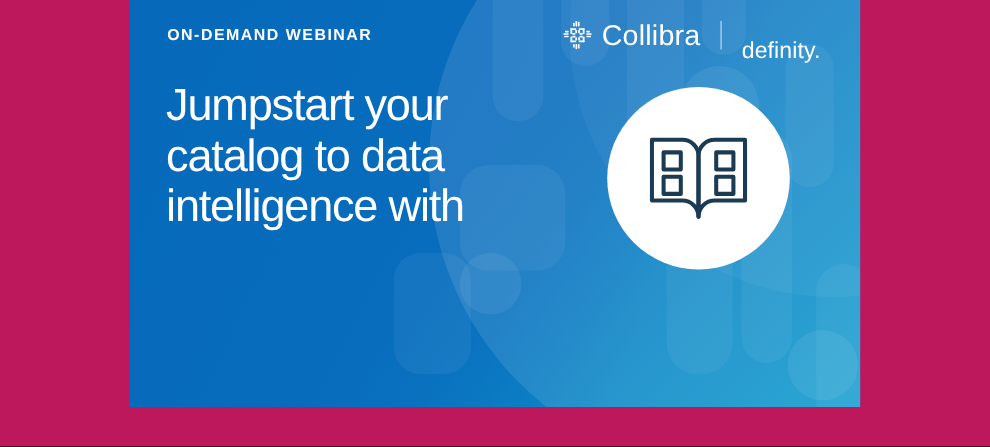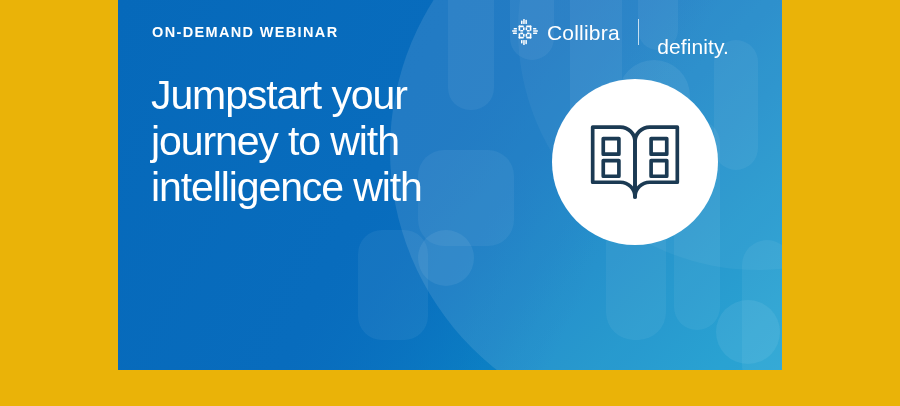--- a/index.html
+++ b/index.html
@@ -2,21 +2,21 @@
 <html><head>
 <meta charset="utf-8">
 <style>
   * { margin:0; padding:0; box-sizing:border-box; }
   html,body{
     width:900px; height:406px;
     background:#000;
     font-family:"Liberation Sans", sans-serif;
     overflow:hidden;
   }
-  #stage{ position:relative; width:900px; height:406px; background:#eab308; }
+  #stage{ position:relative; width:900px; height:406px; background:#be185d; }
 
   
   #banner{
     position:absolute;
     left:118px; top:0px;
     width:664px; height:370px;
     overflow:hidden;
     background:
       linear-gradient(135deg,
         #0b6cbc 0%,
@@ -89,21 +89,21 @@
 
   
   #logos{
     position:absolute;
     left:394px; top:17px;
     display:flex; align-items:center; gap:0px;
     height:30px;
   }
   #collibra-mark{ width:26px; height:26px; flex:0 0 26px; display:block; }
   #collibra-word{
-    color:#fff; font-size:21px; font-weight:400;
+    color:#fff; font-size:26px; font-weight:400;
     letter-spacing:.2px; margin-left:9px; line-height:1;
   }
   #logo-divider{
     width:1.5px; height:26px;
     background:rgba(255,255,255,.72);
     margin:0 18px;
     flex:0 0 1.5px;
   }
   #definity-word{
     color:#fff; font-size:21px; font-weight:400;
@@ -194,21 +194,21 @@
         <rect x="14.8" y="11.0" width="3.0" height="1.6" rx=".6"></rect>
         <rect x="14.8" y="13.6" width="3.0" height="1.6" rx=".6"></rect>
       </svg>
       <span id="collibra-word">Collibra</span>
       <span id="logo-divider"></span>
       <span id="definity-word">definity.</span>
     </div>
 
     <h1 id="headline">
       <span class="ln">Jumpstart your</span>
-      <span class="ln">journey to with</span>
+      <span class="ln">catalog to data</span>
       <span class="ln">intelligence with</span>
     </h1>
 
     <div id="icon-badge">
       <svg id="book-icon" viewBox="0 0 100 92" fill="none" stroke="#1b3a53" stroke-width="4" stroke-linejoin="round" stroke-linecap="round">
         <path d="M4 8 H34 C42.8 8 50 15.2 50 24 V84 C50 75.2 42.8 68 34 68 H4 Z"></path>
         <path d="M96 8 H66 C57.2 8 50 15.2 50 24 V84 C50 75.2 57.2 68 66 68 H96 Z"></path>
         <rect x="15.5" y="20.5" width="17" height="17"></rect>
         <rect x="15.5" y="44.5" width="17" height="17"></rect>
         <rect x="67.5" y="20.5" width="17" height="17"></rect>

